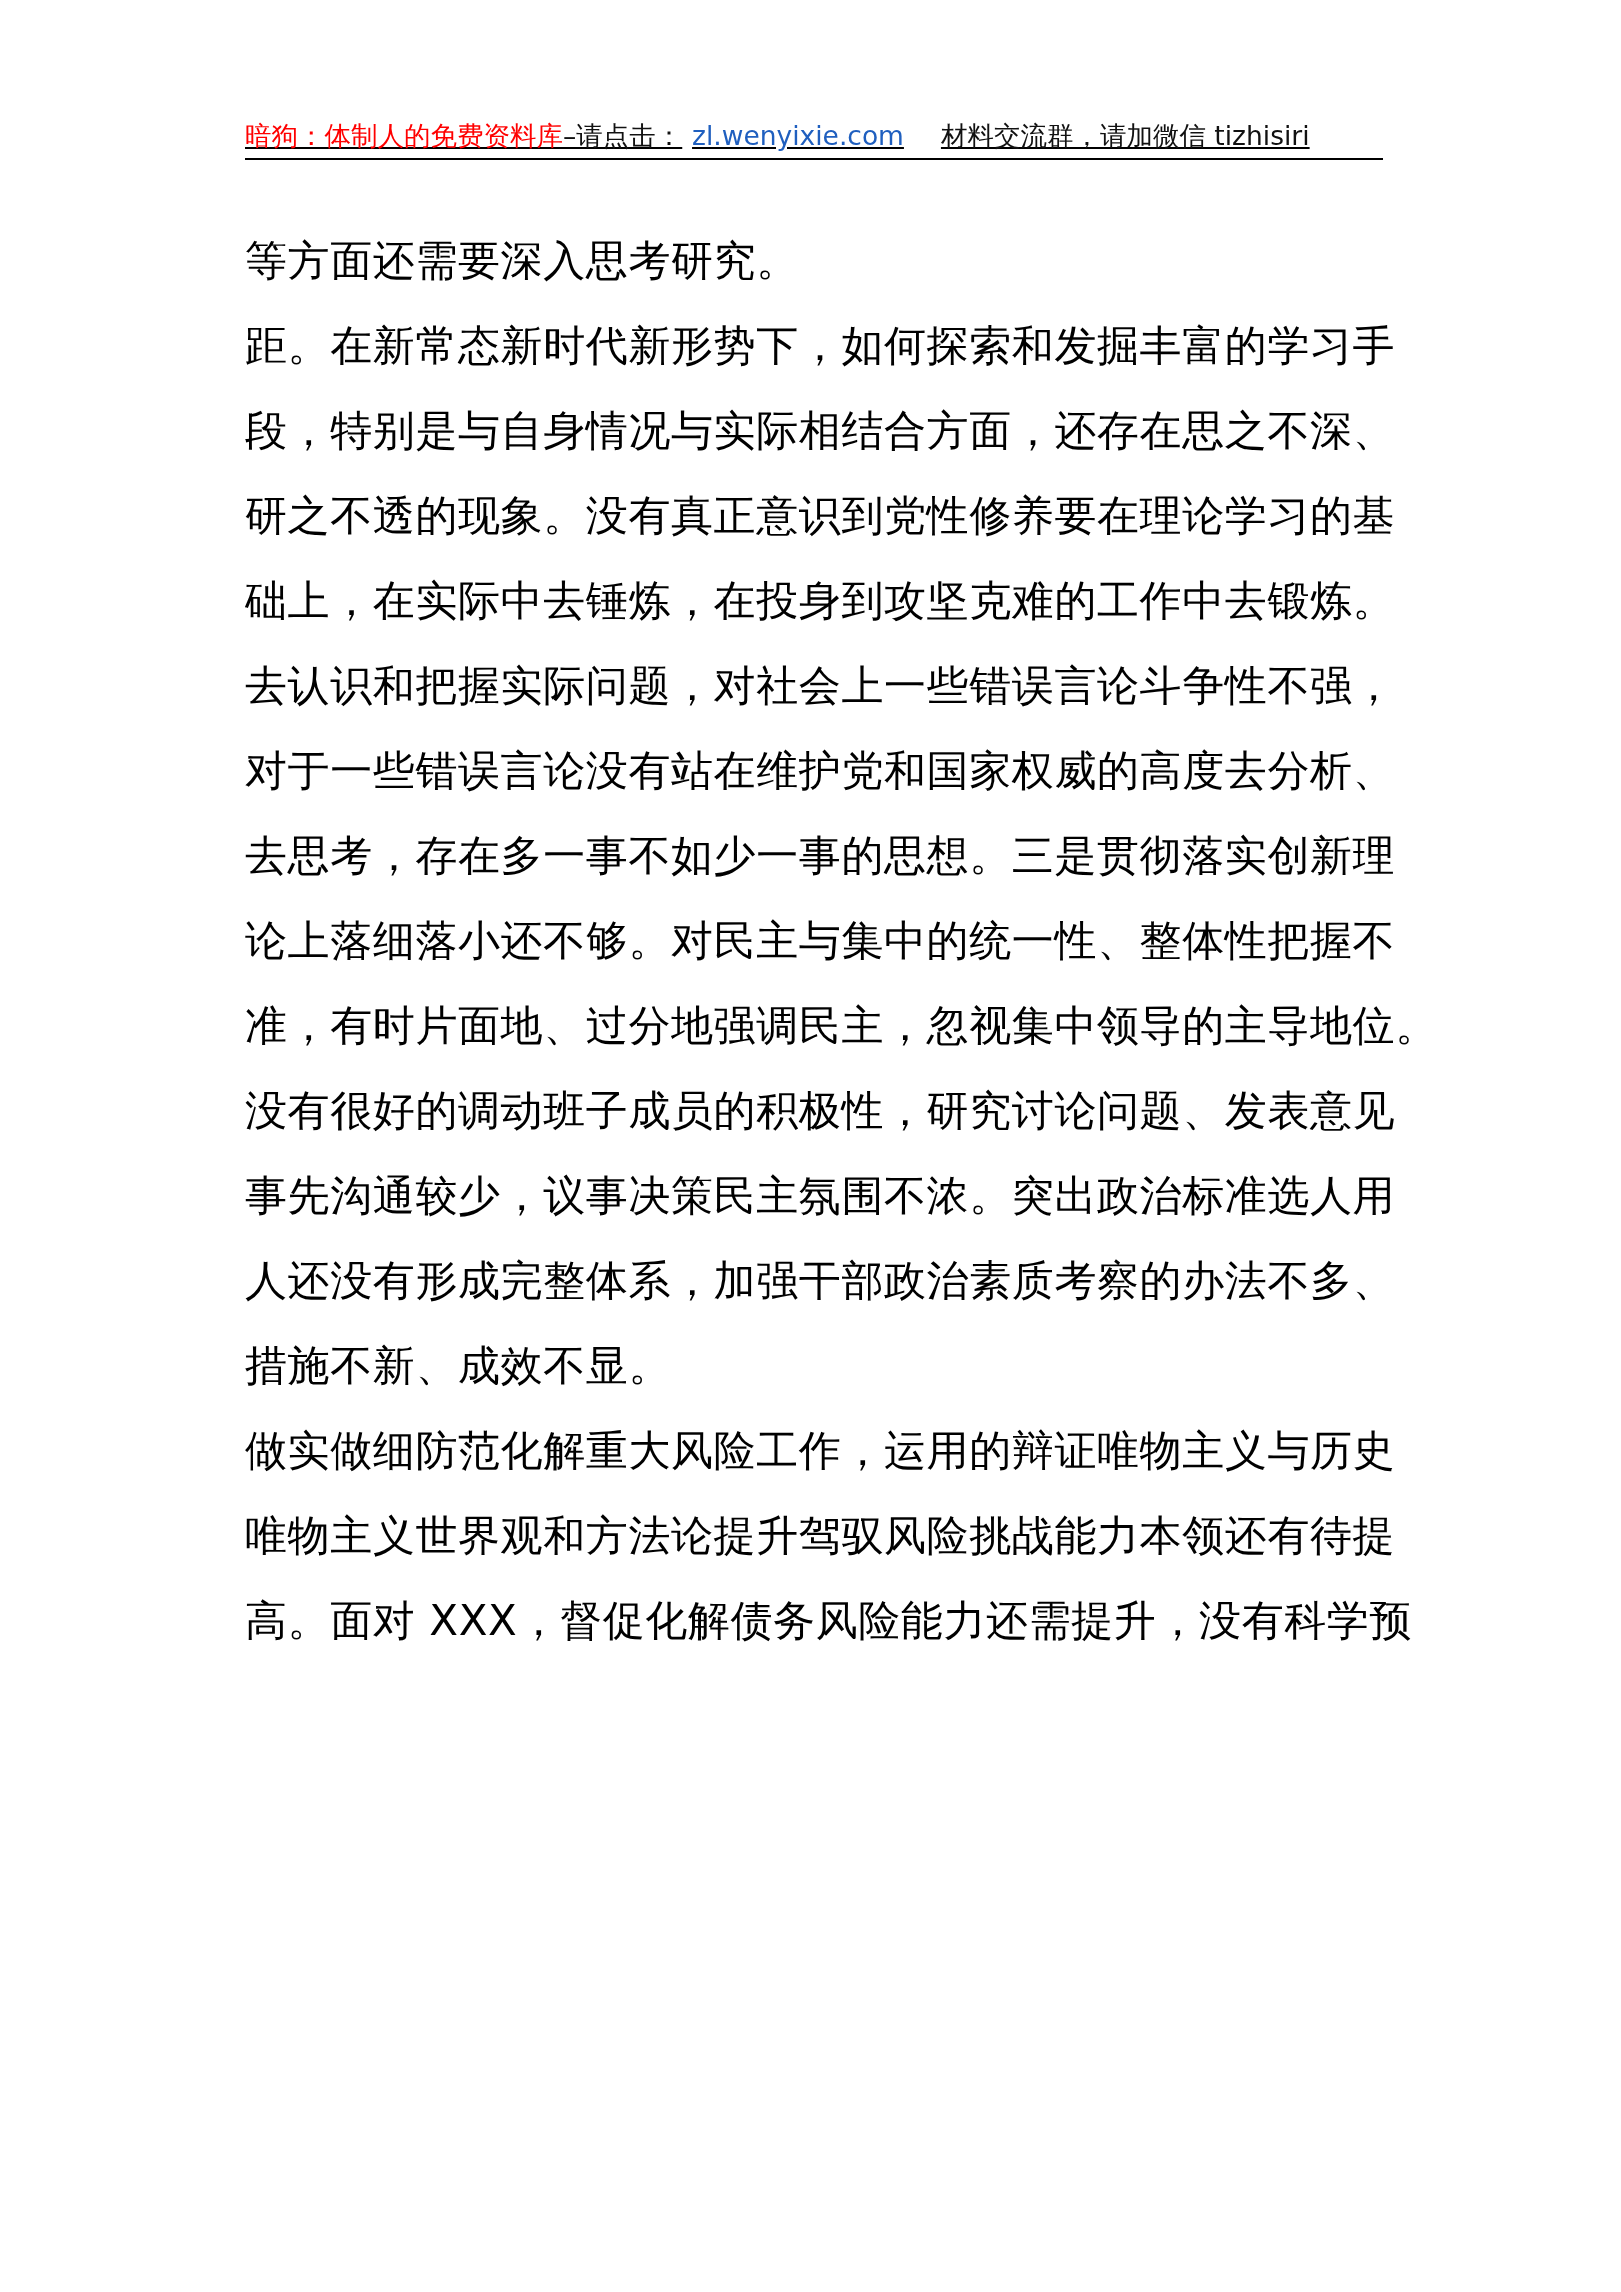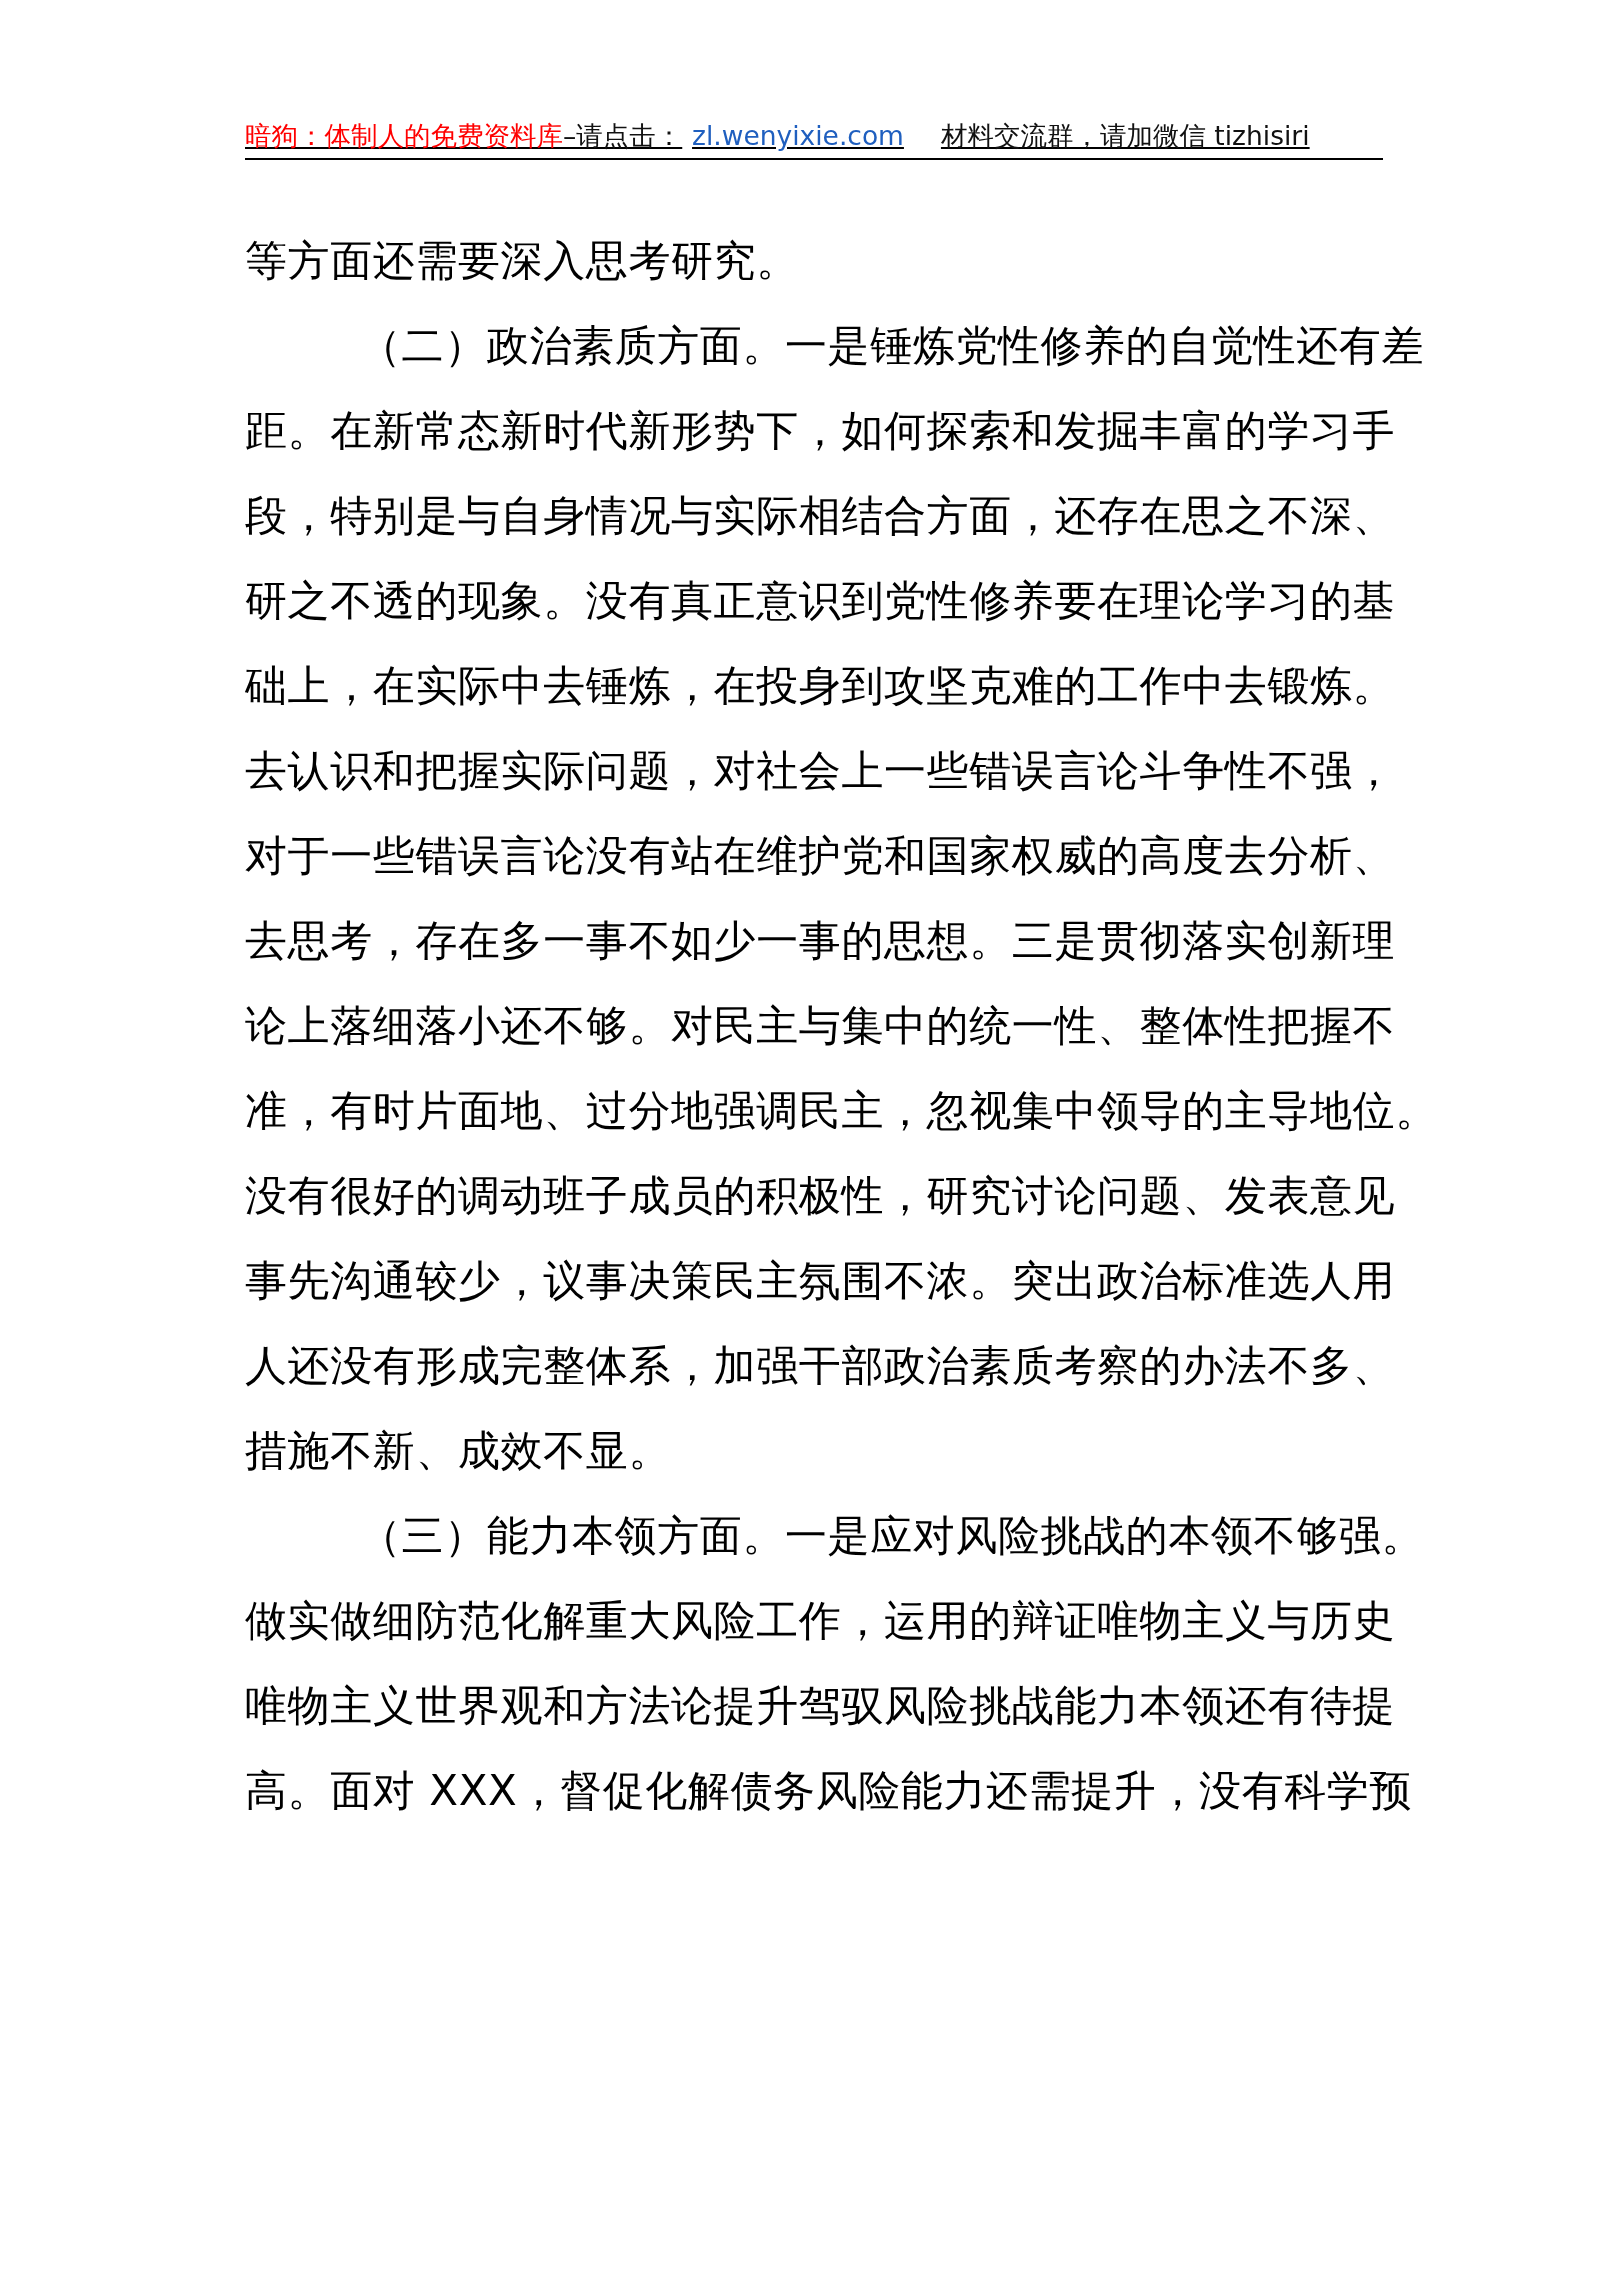--- a/index.html
+++ b/index.html
@@ -22,32 +22,30 @@
 <div class="header">
   <span class="red">暗狗：体制人的免费资料库</span>
   <span class="dark">–请点击：</span>
   <span class="link">zl.wenyixie.com</span>
   <span class="group">材料交流群，请加微信 tizhisiri</span>
 </div>
 <div class="rule"></div>
 
 <div class="body">
   <div class="line">等方面还需要深入思考研究。</div>
-  <div class="line indent">（二）政治素质方面。一是锤炼党性修养的自觉性还有差</div>
   <div class="line">距。在新常态新时代新形势下，如何探索和发掘丰富的学习手</div>
   <div class="line">段，特别是与自身情况与实际相结合方面，还存在思之不深、</div>
   <div class="line">研之不透的现象。没有真正意识到党性修养要在理论学习的基</div>
   <div class="line">础上，在实际中去锤炼，在投身到攻坚克难的工作中去锻炼。</div>
   <div class="line">去认识和把握实际问题，对社会上一些错误言论斗争性不强，</div>
   <div class="line">对于一些错误言论没有站在维护党和国家权威的高度去分析、</div>
   <div class="line">去思考，存在多一事不如少一事的思想。三是贯彻落实创新理</div>
   <div class="line">论上落细落小还不够。对民主与集中的统一性、整体性把握不</div>
   <div class="line">准，有时片面地、过分地强调民主，忽视集中领导的主导地位。</div>
   <div class="line">没有很好的调动班子成员的积极性，研究讨论问题、发表意见</div>
   <div class="line">事先沟通较少，议事决策民主氛围不浓。突出政治标准选人用</div>
   <div class="line">人还没有形成完整体系，加强干部政治素质考察的办法不多、</div>
   <div class="line">措施不新、成效不显。</div>
-  <div class="line indent">（三）能力本领方面。一是应对风险挑战的本领不够强。</div>
   <div class="line">做实做细防范化解重大风险工作，运用的辩证唯物主义与历史</div>
   <div class="line">唯物主义世界观和方法论提升驾驭风险挑战能力本领还有待提</div>
   <div class="line">高。面对 XXX，督促化解债务风险能力还需提升，没有科学预</div>
 </div>
 
 
 </body></html>

